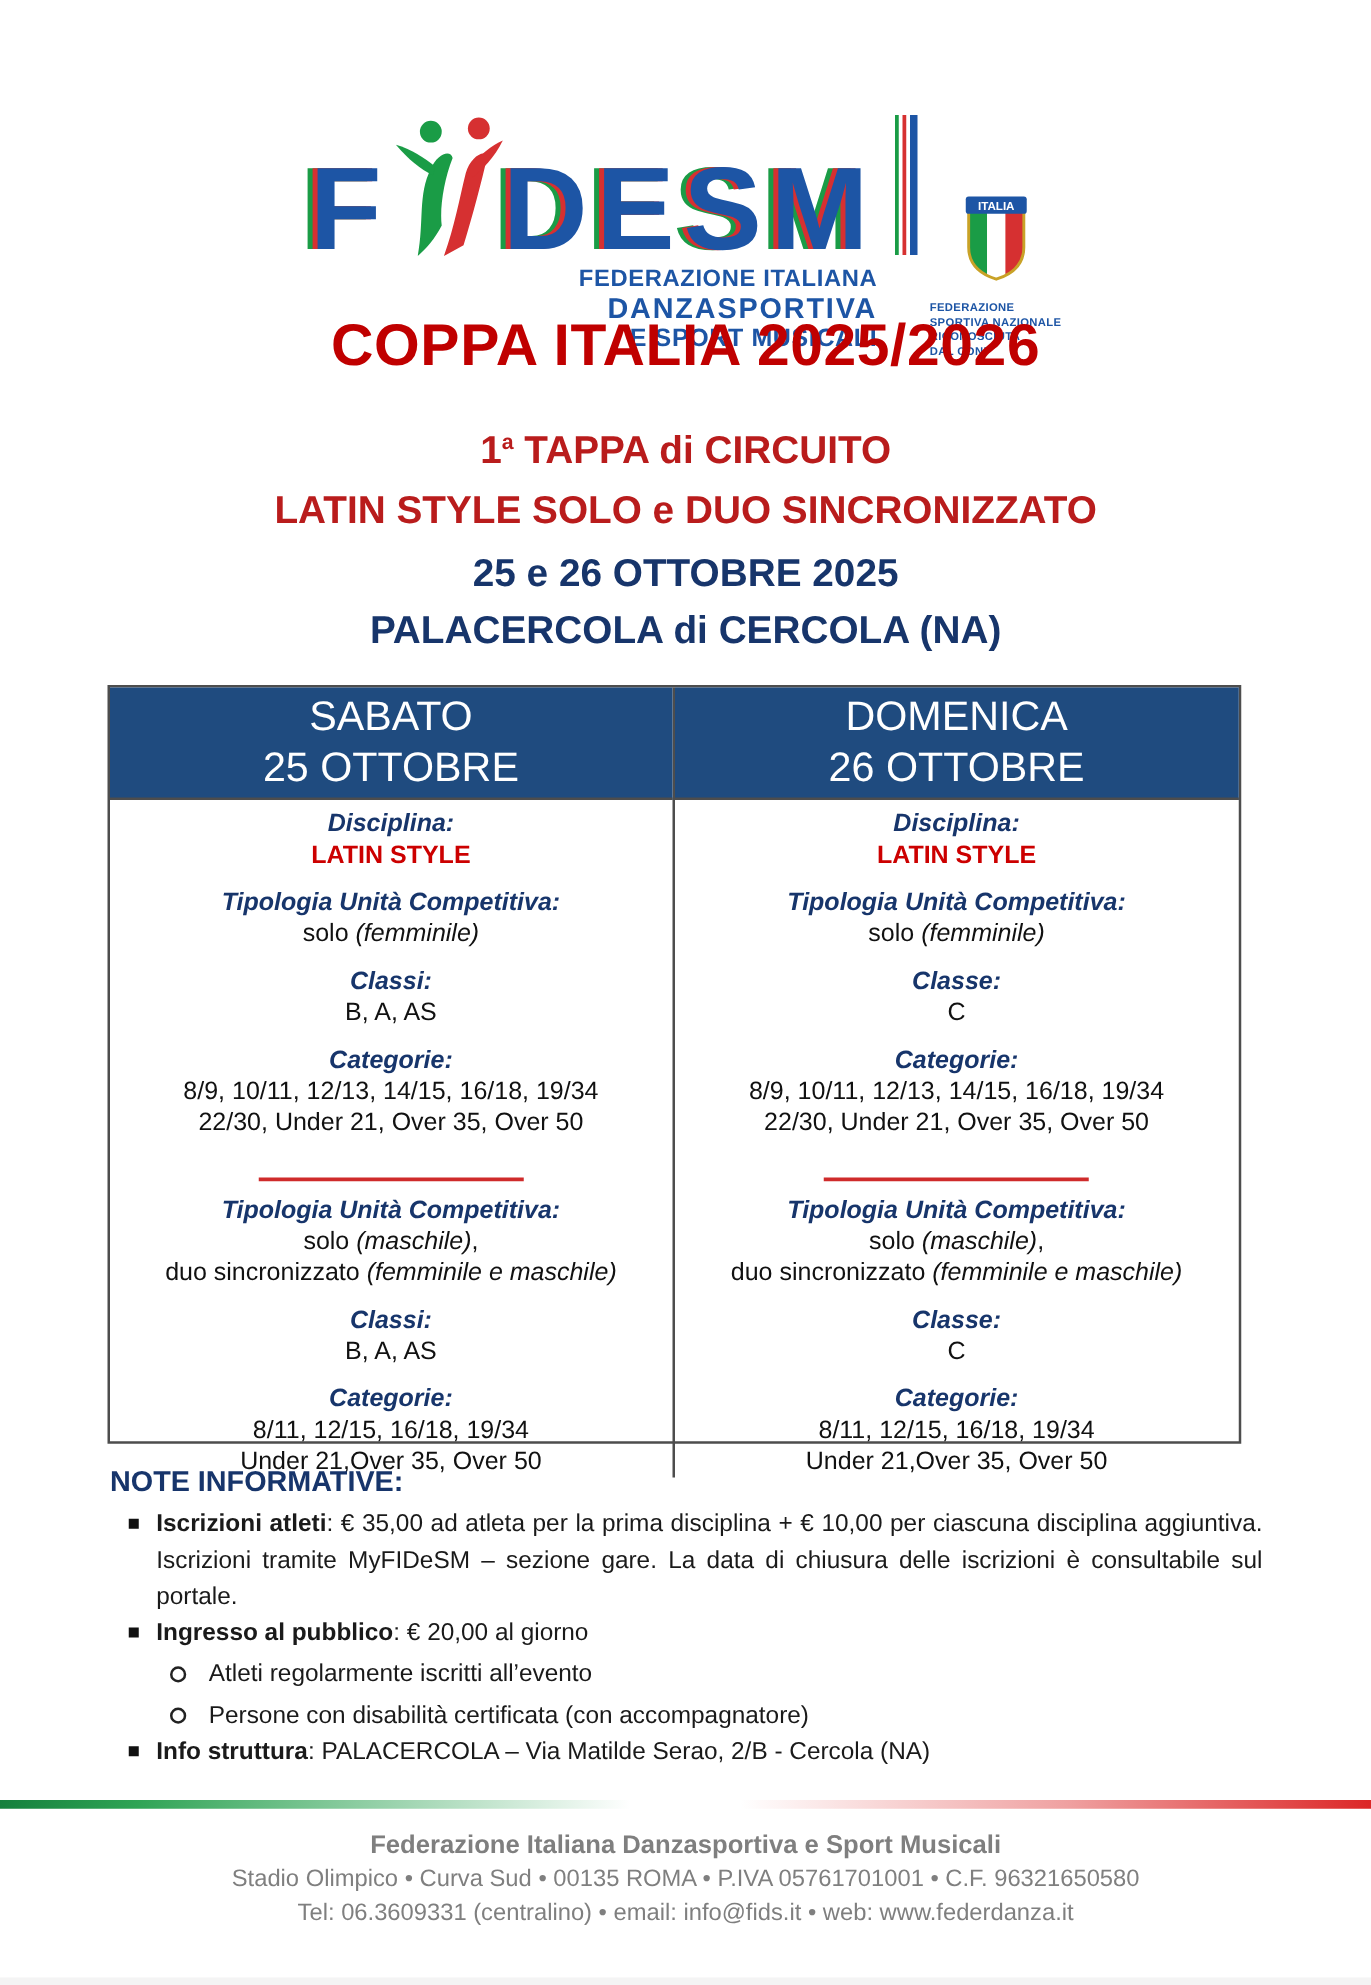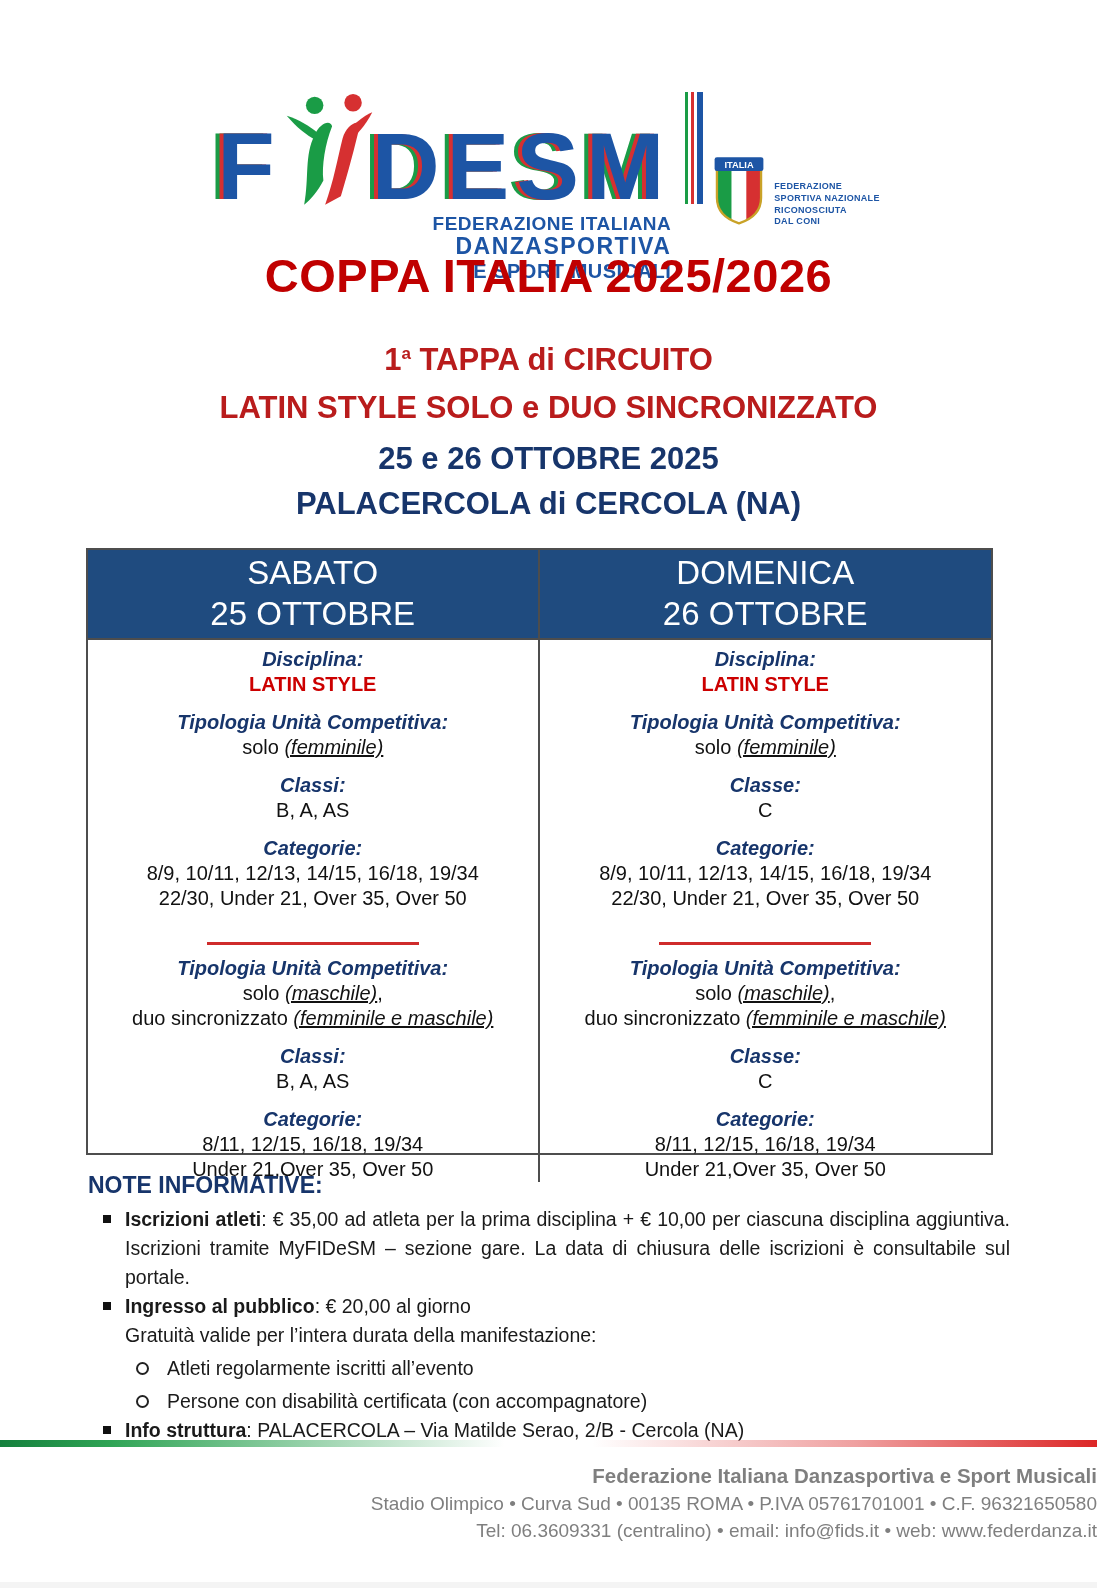--- a/index.html
+++ b/index.html
@@ -18,59 +18,59 @@
   }
   .dancers{margin:0 -2px 0 -4px;}
   .taglines{text-align:right;color:#1d55a5;margin-top:3px;line-height:1.12;}
   .tg1{font-size:19px;font-weight:600;letter-spacing:0.5px;}
   .tg2{font-size:23px;font-weight:800;letter-spacing:1.5px;}
   .tg3{font-size:20px;font-weight:800;letter-spacing:0.5px;}
   .sep-bars{display:flex;gap:3px;height:112px;margin:4px 10px 0 14px;}
   .bar-green{width:3px;background:#1a9c46;}
   .bar-red{width:3px;background:#d63031;}
   .bar-blue{width:6px;background:#1d55a5;}
-  .badge-group{display:flex;align-items:flex-end;gap:9px;margin-top:68px;}
+  .badge-group{display:flex;align-items:center;gap:9px;margin-top:68px;flex-direction:column;}
   .coni-text{font-size:9px;color:#1d55a5;line-height:1.3;font-weight:600;letter-spacing:0.3px;margin-top:4px;}
   .coni-text .b{font-weight:800;}
   
   .title{position:absolute;top:248px;width:100%;text-align:center;color:#c00000;font-size:47px;font-weight:bold;letter-spacing:0.5px;}
   .sub-red{position:absolute;top:330px;width:100%;text-align:center;color:#b91c1c;font-weight:bold;font-size:31px;line-height:48px;}
   .sub-red sup{font-size:17px;}
   .sub-navy{position:absolute;top:436px;width:100%;text-align:center;color:#17356b;font-weight:bold;font-size:31px;line-height:45px;}
   
   .comp-table{
     position:absolute;top:548px;left:86px;width:907px;height:607px;box-sizing:border-box;
     border:2px solid #4d4d4d;display:grid;grid-template-columns:1fr 1fr;background:#fff;
   }
   .col{display:flex;flex-direction:column;box-sizing:border-box;}
   .col.first{border-right:2px solid #4d4d4d;}
   .col-header{background:#1f4b7f;color:#ffffff;text-align:center;font-size:33px;line-height:41px;padding:2px 0 4px;border-bottom:2px solid #4d4d4d;}
   .col-body{text-align:center;padding:7px 6px 0;color:#111;}
   .lbl{color:#17356b;font-weight:bold;font-style:italic;font-size:20px;line-height:25px;}
   .val{font-size:20px;line-height:25px;color:#111;}
-  .val .it{font-style:italic;text-decoration:underline;}
+  .val .it{font-style:italic;}
   .red-val{color:#cc0000;font-weight:bold;font-size:20px;line-height:25px;}
   .mt{margin-top:13px;}
   .red-divider{width:212px;height:3px;background:#cf2b2b;margin:31px auto 11px;}
   
   .notes{position:absolute;top:1170px;left:88px;width:922px;color:#1a1a1a;}
   .notes-heading{color:#17356b;font-weight:bold;font-size:23px;line-height:30px;margin-bottom:5px;}
   .bullet-row{display:flex;font-size:19.5px;line-height:29px;}
   .bullet-square{flex:0 0 auto;width:8px;height:8px;background:#111;margin:10px 14px 0 15px;}
   .bullet-body{flex:1;}
   .justify{text-align:justify;}
   .plain-line{margin-left:37px;font-size:19.5px;line-height:29px;}
   .sub-bullet{display:flex;margin-left:37px;font-size:19.5px;line-height:30px;margin-top:3px;}
   .sub-icon{flex:0 0 auto;width:9px;height:9px;border:2px solid #222;border-radius:50%;margin:9px 18px 0 11px;box-sizing:content-box;}
   
   .tricolor{
     position:absolute;top:1440px;left:0;width:100%;height:7px;
     background:linear-gradient(90deg,#15803d 0%,#2fa455 10%,rgba(255,255,255,0) 46%,rgba(255,255,255,0) 54%,#efa0a0 78%,#dc2626 100%);
   }
-  .footer{position:absolute;top:1461px;width:100%;text-align:right;color:#7f7f7f;}
+  .footer{position:absolute;top:1461px;width:100%;text-align:center;color:#7f7f7f;}
   .f1{font-weight:bold;font-size:20.5px;line-height:29px;}
   .f2{font-size:19px;line-height:27px;}
   .bottom-strip{position:absolute;bottom:0;left:0;width:100%;height:6px;background:#f4f4f4;}
 </style>
 </head>
 <body>
 
 <div class="logo-row">
   <div class="logo-main">
     <div class="letters-row">
@@ -195,21 +195,20 @@
 
   <div class="bullet-row">
     <span class="bullet-square"></span>
     <span class="bullet-body justify"><b>Iscrizioni atleti</b><span>: € 35,00 ad atleta per la prima disciplina + € 10,00 per ciascuna disciplina aggiuntiva. Iscrizioni tramite MyFIDeSM – sezione gare. La data di chiusura delle iscrizioni è consultabile sul portale.</span></span>
   </div>
 
   <div class="bullet-row">
     <span class="bullet-square"></span>
     <span class="bullet-body"><b>Ingresso al pubblico</b><span>: € 20,00 al giorno</span></span>
   </div>
-  <div class="plain-line">Gratuità valide per l’intera durata della manifestazione:</div>
 
   <div class="sub-bullet">
     <span class="sub-icon"></span>
     <span>Atleti regolarmente iscritti all’evento</span>
   </div>
   <div class="sub-bullet">
     <span class="sub-icon"></span>
     <span>Persone con disabilità certificata (con accompagnatore)</span>
   </div>
 

